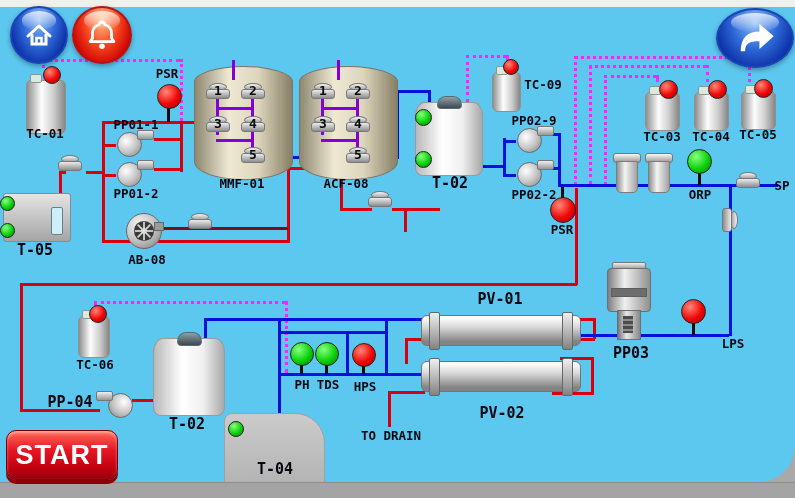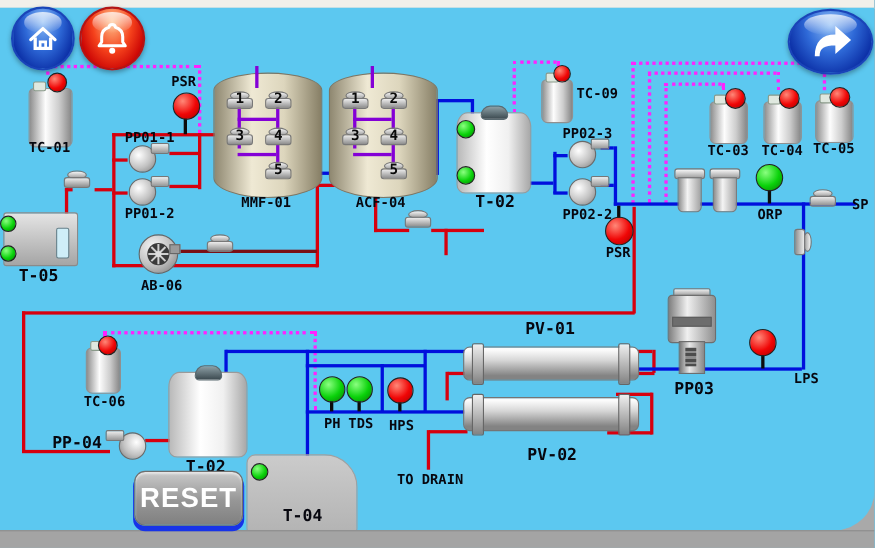--- a/index.html
+++ b/index.html
@@ -334,26 +334,26 @@
   <span class="ind g" style="left:0px;top:223px;width:13px;height:13px"></span>
   <span class="ind g" style="left:415px;top:109px;width:15px;height:15px"></span>
   <span class="ind g" style="left:415px;top:151px;width:15px;height:15px"></span>
   <span class="ind g" style="left:228px;top:421px;width:14px;height:14px"></span>
 
   <div class="lbl" style="left:22px;top:126px;width:46px">TC-01</div>
   <div class="lbl" style="left:149px;top:66px;width:36px">PSR</div>
   <div class="lbl" style="left:110px;top:117px;width:52px">PP01-1</div>
   <div class="lbl" style="left:110px;top:186px;width:52px">PP01-2</div>
   <div class="lbl" style="left:212px;top:176px;width:60px">MMF-01</div>
-  <div class="lbl" style="left:316px;top:176px;width:60px">ACF-04</div>
+  <div class="lbl" style="left:316px;top:176px;width:60px">ACF-08</div>
   <div class="lbl big" style="left:12px;top:241px;width:46px">T-05</div>
-  <div class="lbl" style="left:124px;top:252px;width:46px">AB-06</div>
+  <div class="lbl" style="left:124px;top:252px;width:46px">AB-08</div>
   <div class="lbl big" style="left:428px;top:174px;width:44px">T-02</div>
   <div class="lbl" style="left:520px;top:77px;width:46px">TC-09</div>
-  <div class="lbl" style="left:508px;top:113px;width:52px">PP02-3</div>
+  <div class="lbl" style="left:508px;top:113px;width:52px">PP02-9</div>
   <div class="lbl" style="left:508px;top:187px;width:52px">PP02-2</div>
   <div class="lbl" style="left:544px;top:222px;width:36px">PSR</div>
   <div class="lbl" style="left:639px;top:129px;width:46px">TC-03</div>
   <div class="lbl" style="left:688px;top:129px;width:46px">TC-04</div>
   <div class="lbl" style="left:735px;top:127px;width:46px">TC-05</div>
   <div class="lbl" style="left:681px;top:187px;width:38px">ORP</div>
   <div class="lbl" style="left:770px;top:178px;width:24px">SP</div>
   <div class="lbl big" style="left:474px;top:290px;width:52px">PV-01</div>
   <div class="lbl big" style="left:608px;top:344px;width:46px">PP03</div>
   <div class="lbl" style="left:714px;top:336px;width:38px">LPS</div>
@@ -379,18 +379,18 @@
       <path d="M16 4 c1.6 0 2.6 1 2.8 2.4 C22.6 7.6 25 10.6 25 14.5 V19 l2.2 3.2 H4.8 L7 19 v-4.5 C7 10.6 9.4 7.6 13.2 6.4 C13.4 5 14.4 4 16 4 Z" fill="none" stroke="#fff" stroke-width="2.6" stroke-linejoin="round"></path>
       <circle cx="16" cy="26.5" r="2.6" fill="#fff"></circle>
     </svg>
   </div>
   <div class="gbtn b" style="left:716px;top:8px;width:74px;height:56px;border-radius:50%">
     <svg width="44" height="36" viewBox="0 0 40 32">
       <path d="M7 28 C7 16 13 10 24 10 L24 3 L37 14.5 L24 26 L24 19 C15 19 11 21 11 28 Z" fill="#fff"></path>
     </svg>
   </div>
 
-  <div class="cbtn reset" style="left:122px;top:428px;width:97px;height:48px">
-      <span>RESET</span>
+  <div class="cbtn start" style="left:6px;top:430px;width:110px;height:48px">
+      <span>START</span>
     </div>
 
   <div class="taskbar"></div>
 </div>
 
 </body></html>

